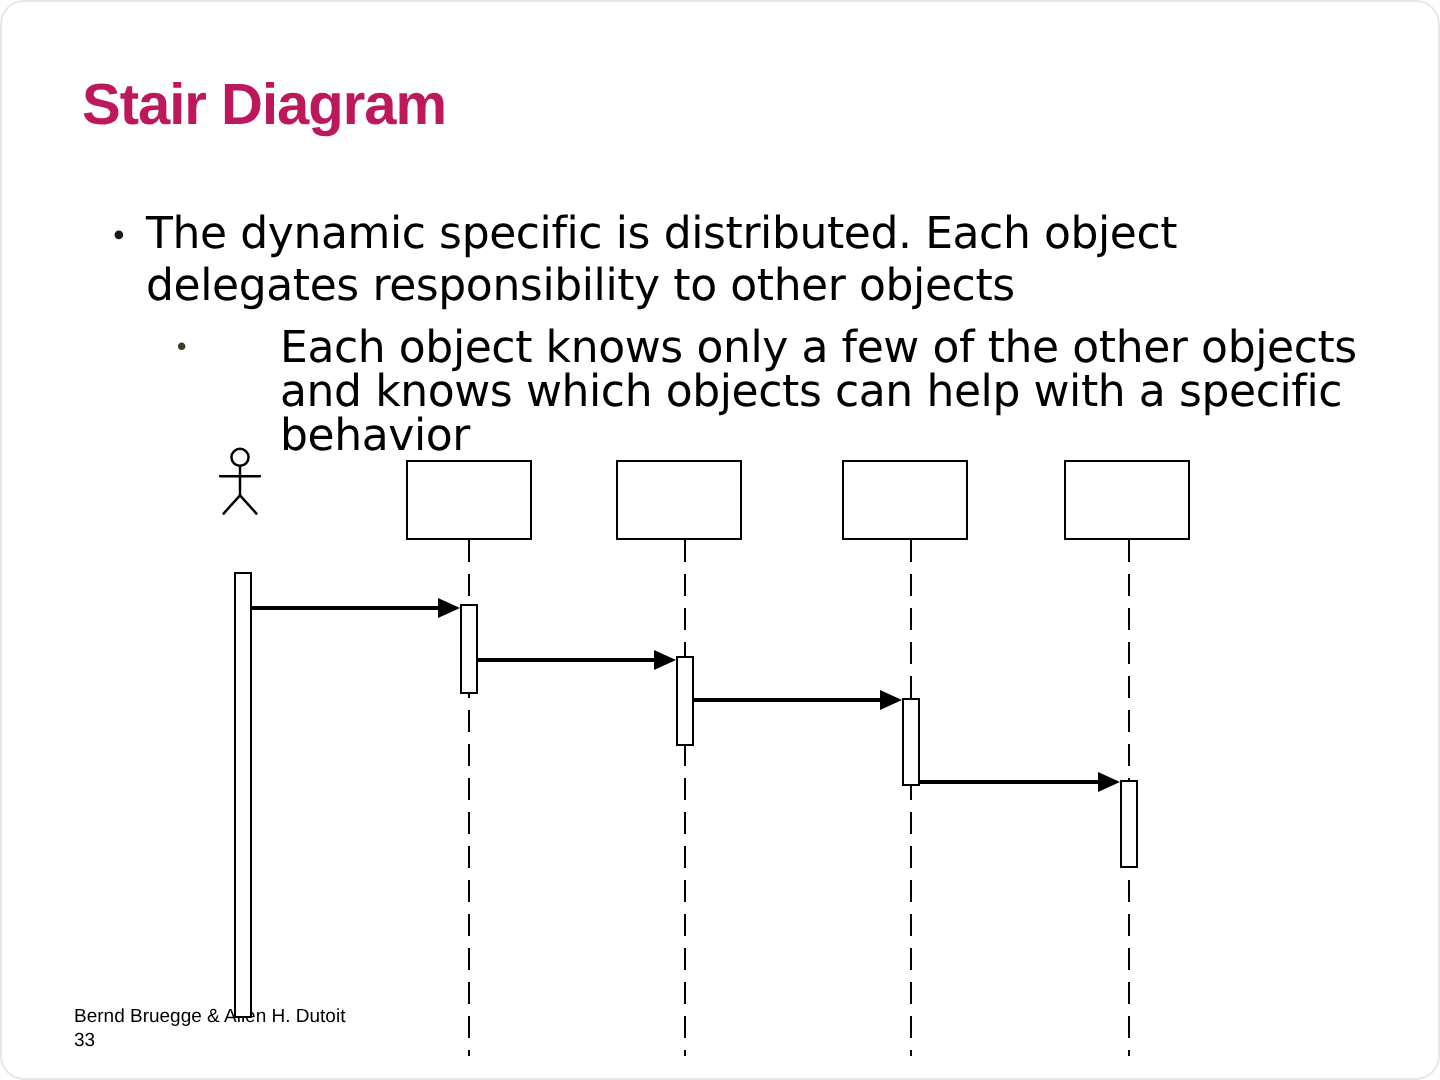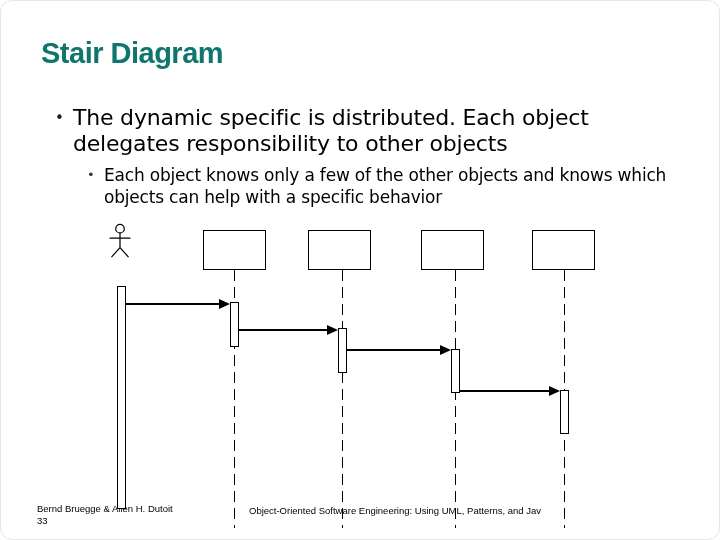--- a/index.html
+++ b/index.html
@@ -21,21 +21,21 @@
   }
 
   
   .title {
     position: absolute;
     left: 40px;
     top: 36px;
     font-size: 29px;
     font-weight: bold;
     letter-spacing: -0.5px;
-    color: #0f766e;
+    color: #be185d;
     font-family: "Liberation Sans", sans-serif;
   }
   .bullet-row {
     position: absolute;
     display: flex;
     align-items: flex-start;
     font-family: "DejaVu Sans", sans-serif;
   }
   .bullet-l1 {
     left: 54px;
@@ -60,23 +60,24 @@
   }
   .bullet-l2 .marker {
     width: 17px;
     font-size: 13px;
     line-height: 22px;
     color: #3d3d20;
     flex: none;
   }
   .bullet-l2 .btext {
     width: 578px;
-    font-size: 17px;
+    font-size: 22px;
     line-height: 22px;
     letter-spacing: -0.2px;
+    margin-left: 36px;
   }
 
   
   .footer-left {
     position: absolute;
     left: 36px;
     top: 502px;
     font-size: 9.5px;
     line-height: 12px;
     z-index: 1;
@@ -167,21 +168,20 @@
 
   <div class="bullet-row bullet-l2">
     <span class="marker">•</span>
     <div class="btext">Each object knows only a few of the other objects and knows which objects can help with a specific behavior</div>
   </div>
 
   <div class="footer-left">
     <div>Bernd Bruegge &amp; Allen H. Dutoit</div>
     <div>33</div>
   </div>
-  <div class="footer-center">Object-Oriented Software Engineering: Using UML, Patterns, and Jav</div>
 
   <div class="diagram">
 
     <svg class="actor-svg" viewBox="0 0 30 40">
       <circle cx="15" cy="7" r="4.5" fill="none" stroke="#000" stroke-width="1.3"></circle>
       <line x1="15" y1="11.5" x2="15" y2="27" stroke="#000" stroke-width="1.3"></line>
       <line x1="4" y1="17" x2="26" y2="17" stroke="#000" stroke-width="1.3"></line>
       <line x1="15" y1="27" x2="6" y2="37" stroke="#000" stroke-width="1.3"></line>
       <line x1="15" y1="27" x2="24" y2="37" stroke="#000" stroke-width="1.3"></line>
     </svg>

